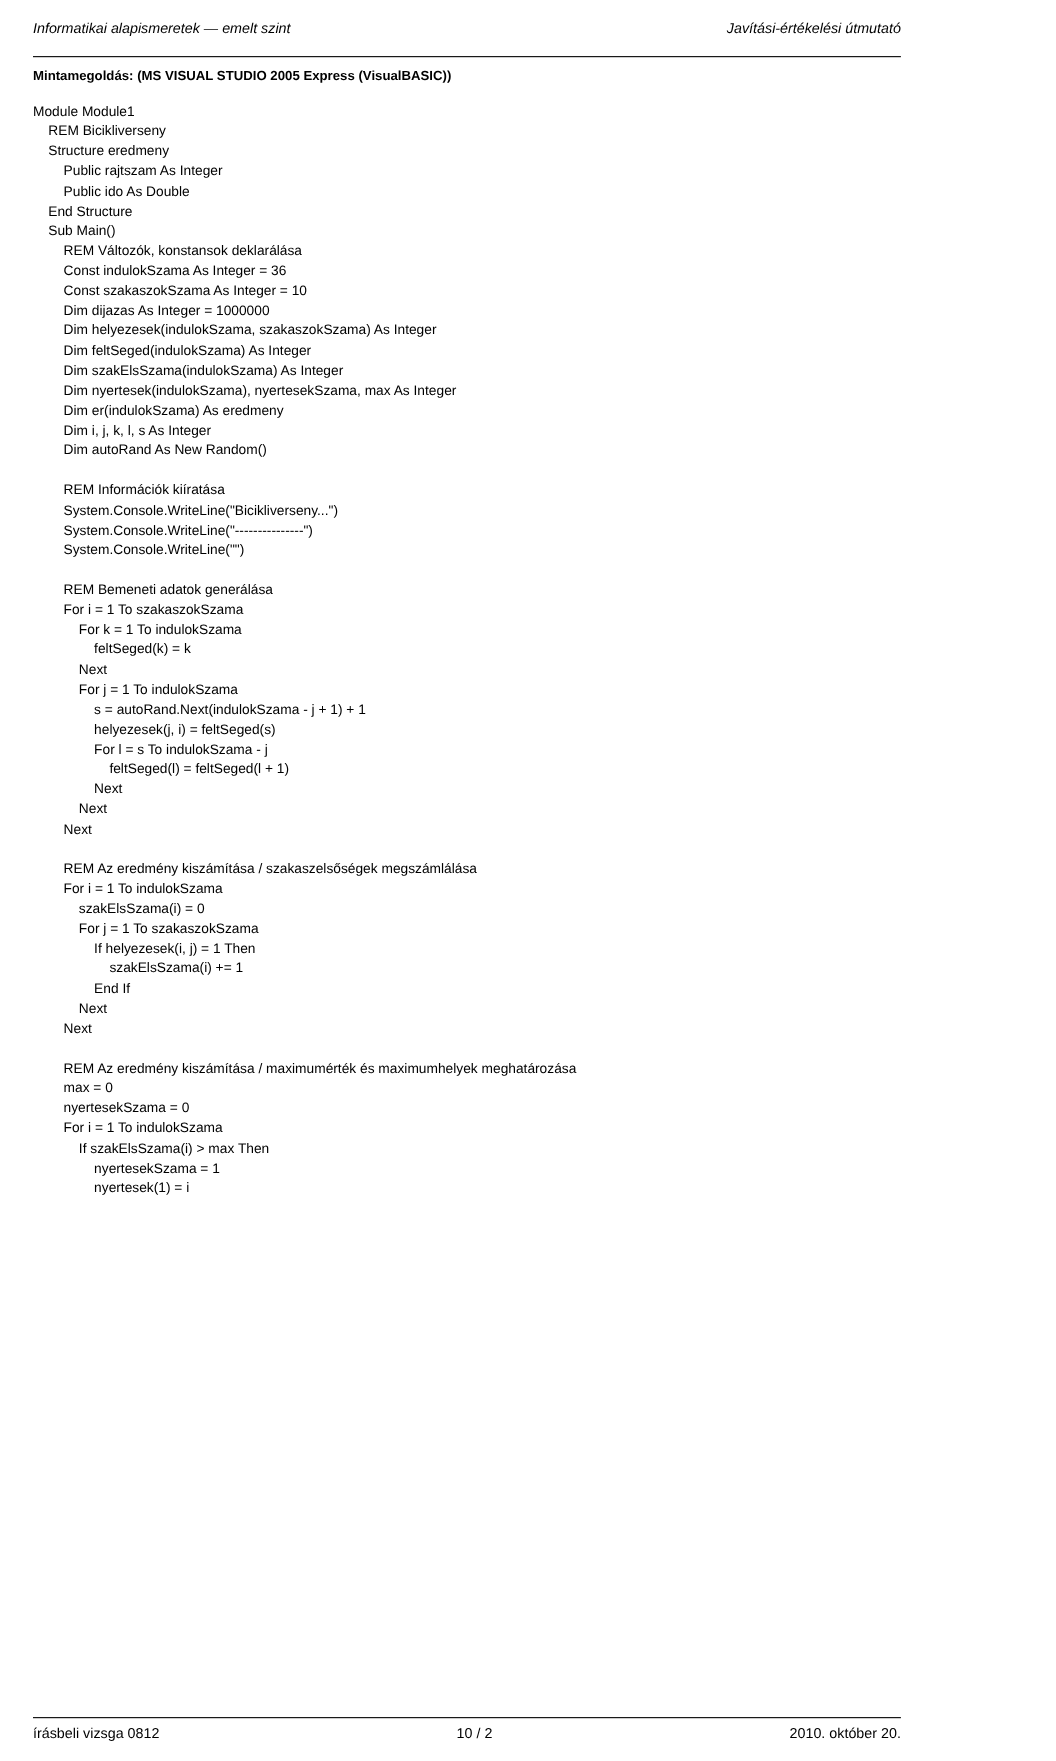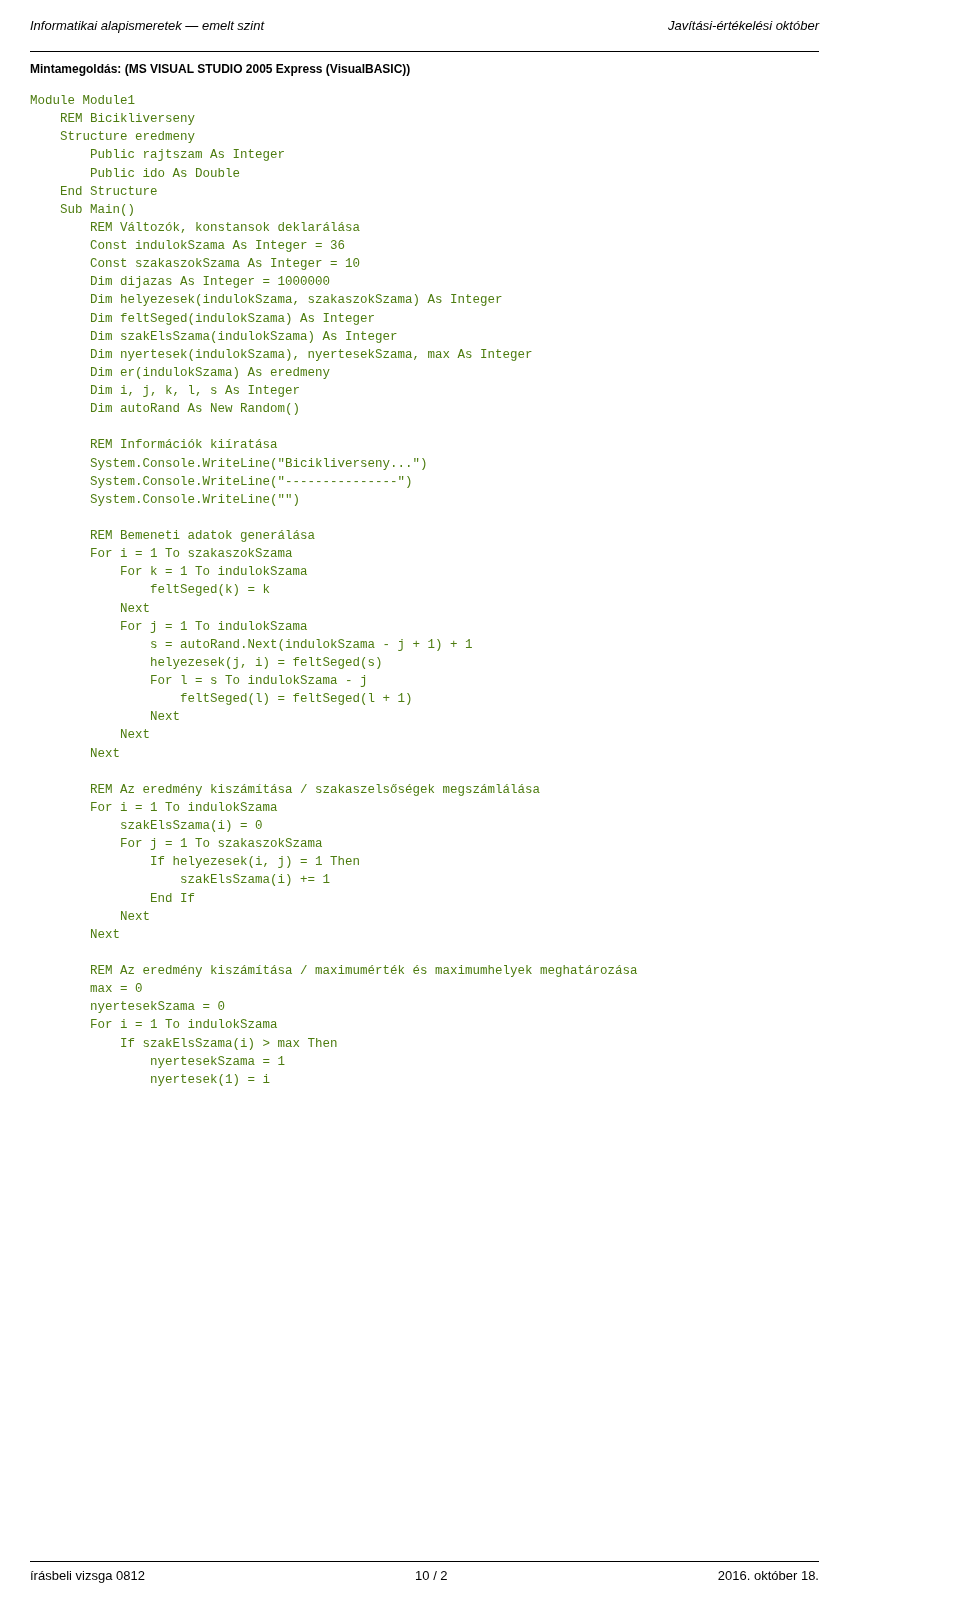--- a/index.html
+++ b/index.html
@@ -47,26 +47,26 @@
       font-family: Arial, sans-serif;
     }
 
     .title-main {
       font-size: 12px;
       font-weight: bold;
       margin-bottom: 14px;
     }
 
     .code-block {
-      font-family: Liberation Mono, monospace;
+      font-family: Liberation Sans, sans-serif;
       font-size: 12.5px;
       line-height: 1.45;
       white-space: pre;
       background: #ffffff;
-      color: #4d7c0f;
+      color: #000000;
     }
 
     .footer {
       position: absolute;
       bottom: 18px;
       left: 30px;
       right: 30px;
       display: flex;
       justify-content: space-between;
       font-family: Arial, sans-serif;
@@ -82,21 +82,21 @@
       margin-bottom: 10px;
     }
   </style>
 </head>
 <body>
 
 <div class="page-container">
 
   <div class="header">
     <span class="header-left">Informatikai alapismeretek — emelt szint</span>
-    <span class="header-right">Javítási-értékelési október</span>
+    <span class="header-right">Javítási-értékelési útmutató</span>
   </div>
 
   <hr class="divider-line">
 
   <div class="title-section">
     <div class="title-main">Mintamegoldás: (MS VISUAL STUDIO 2005 Express (VisualBASIC))</div>
   </div>
 
   <div class="code-block">Module Module1
     REM Bicikliverseny
@@ -150,16 +150,16 @@
         max = 0
         nyertesekSzama = 0
         For i = 1 To indulokSzama
             If szakElsSzama(i) &gt; max Then
                 nyertesekSzama = 1
                 nyertesek(1) = i</div>
 
   <div class="footer">
     <span>írásbeli vizsga 0812</span>
     <span>10 / 2</span>
-    <span>2016. október 18.</span>
+    <span>2010. október 20.</span>
   </div>
 
 </div>
 
 </body></html>

